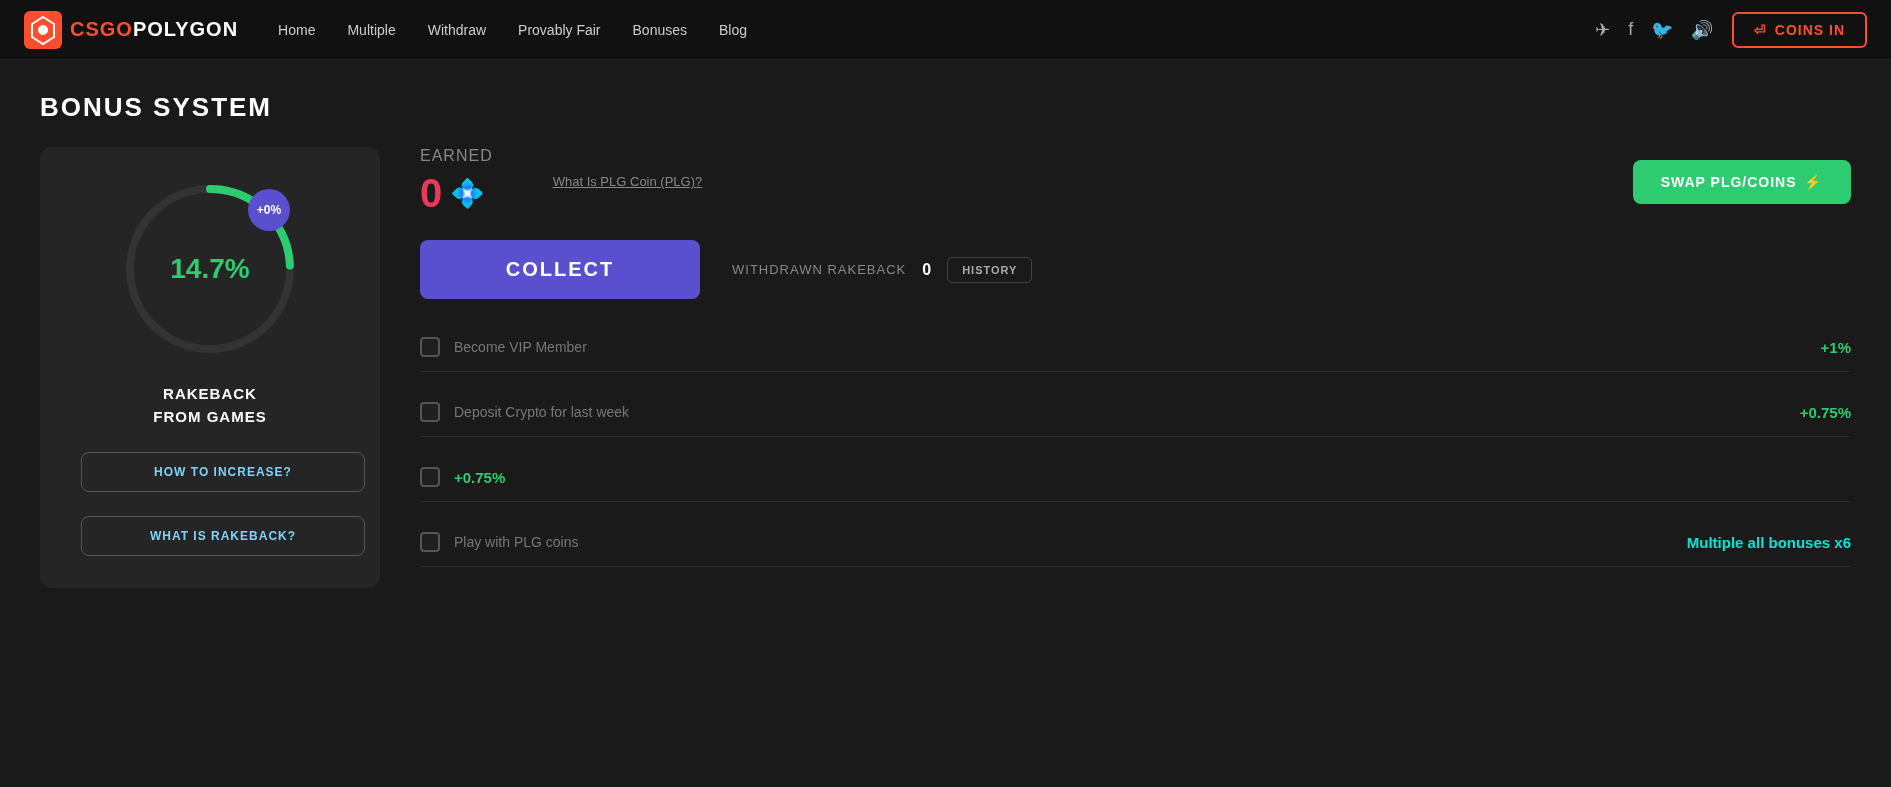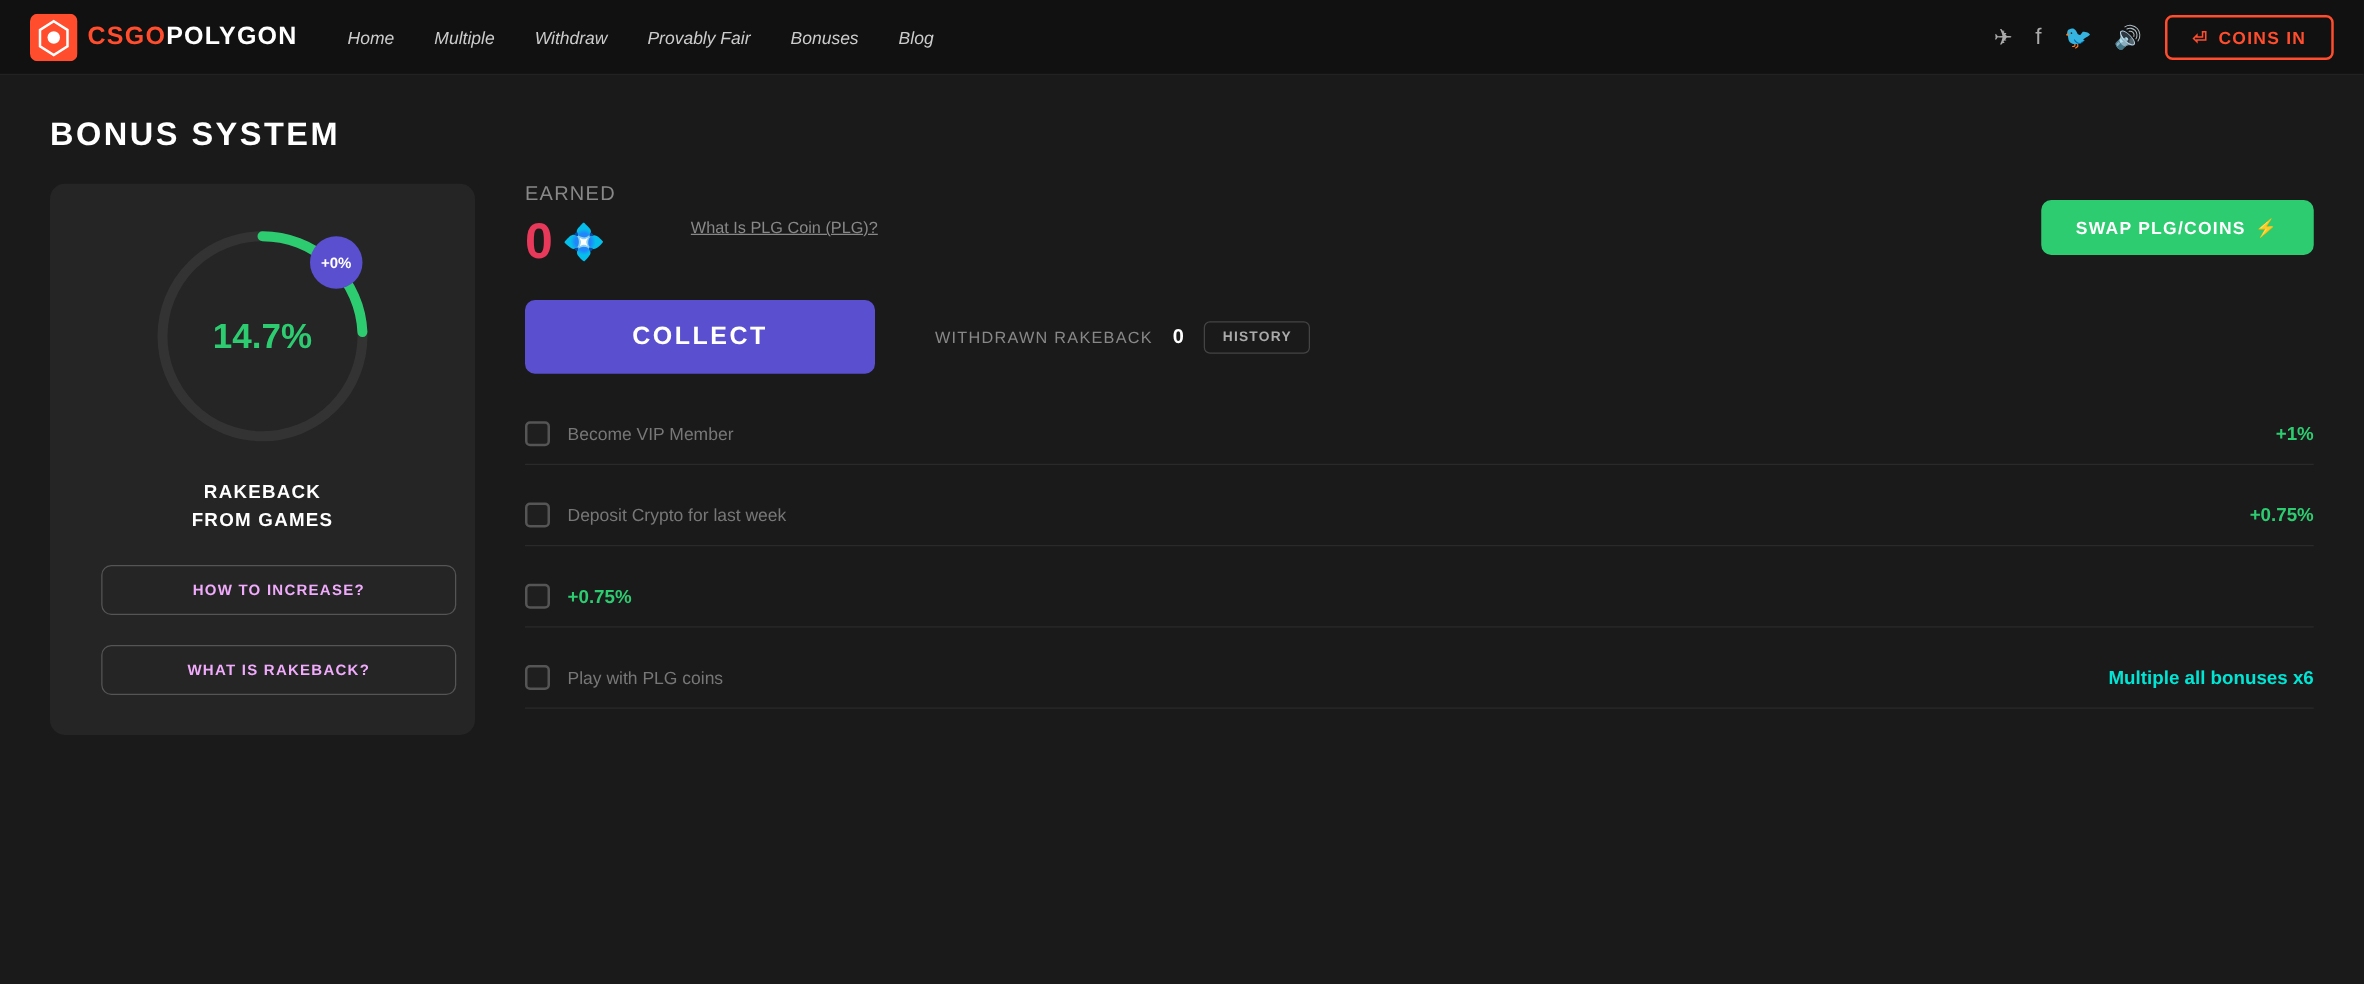--- a/index.html
+++ b/index.html
@@ -43,21 +43,20 @@
       align-items: center;
       gap: 32px;
       flex: 1;
     }
     .nav-item {
       color: #ccc;
       font-size: 14px;
       font-weight: 500;
       cursor: pointer;
       text-decoration: none;
-      font-style: italic;
     }
     .header-right {
       display: flex;
       align-items: center;
       gap: 18px;
       margin-left: auto;
     }
     .header-icon {
       color: #aaa;
       font-size: 18px;
@@ -165,21 +164,21 @@
       font-size: 15px;
       font-weight: 700;
       color: #fff;
       letter-spacing: 1px;
       line-height: 1.5;
     }
 
     .outline-btn {
       border: 1.5px solid #555;
       background: transparent;
-      color: #f0abfc;
+      color: #7dd3fc;
       padding: 12px 20px;
       border-radius: 8px;
       font-size: 12px;
       font-weight: 700;
       cursor: pointer;
       width: 100%;
       letter-spacing: 1px;
       margin-left: 26px;
     }
 
@@ -243,21 +242,21 @@
       align-items: center;
       gap: 8px;
       letter-spacing: 1px;
       margin-left: auto;
     }
 
     
     .collect-row {
       display: flex;
       align-items: center;
-      gap: 24px;
+      gap: 8px;
     }
     .collect-btn {
       background: #5a4fcf;
       color: #fff;
       border: none;
       padding: 18px 60px;
       border-radius: 8px;
       font-size: 20px;
       font-weight: 700;
       cursor: pointer;

